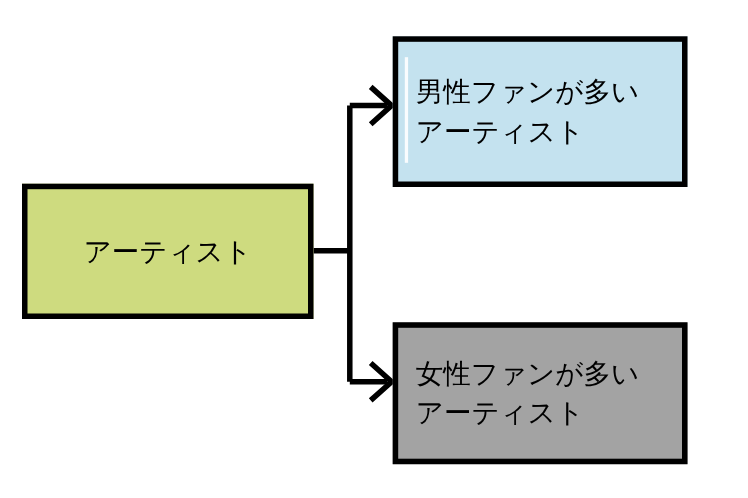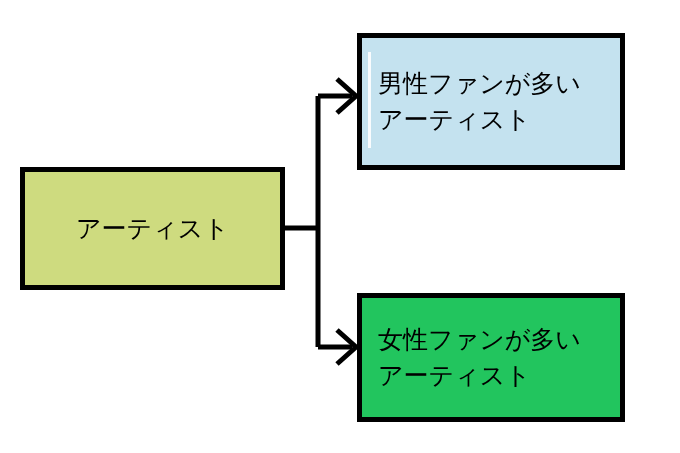--- a/index.html
+++ b/index.html
@@ -97,18 +97,18 @@
   <div class="node node-root" style="background-color: rgb(206, 219, 127); border-color: rgb(0, 0, 0);">
     <span class="node-label">アーティスト</span>
   </div>
 
   <div class="node node-branch node-male" style="background-color: rgb(196, 226, 239); border-color: rgb(0, 0, 0);">
     <span class="node-label">男性ファンが多い
 アーティスト</span>
   </div>
   <div class="caret-artifact"></div>
 
-  <div class="node node-branch node-female" style="background-color: #22c55e; border-color: rgb(0, 0, 0);">
+  <div class="node node-branch node-female" style="background-color: #a3a3a3; border-color: rgb(0, 0, 0);">
     <span class="node-label">女性ファンが多い
 アーティスト</span>
   </div>
 
 </div>
 
 </body></html>

